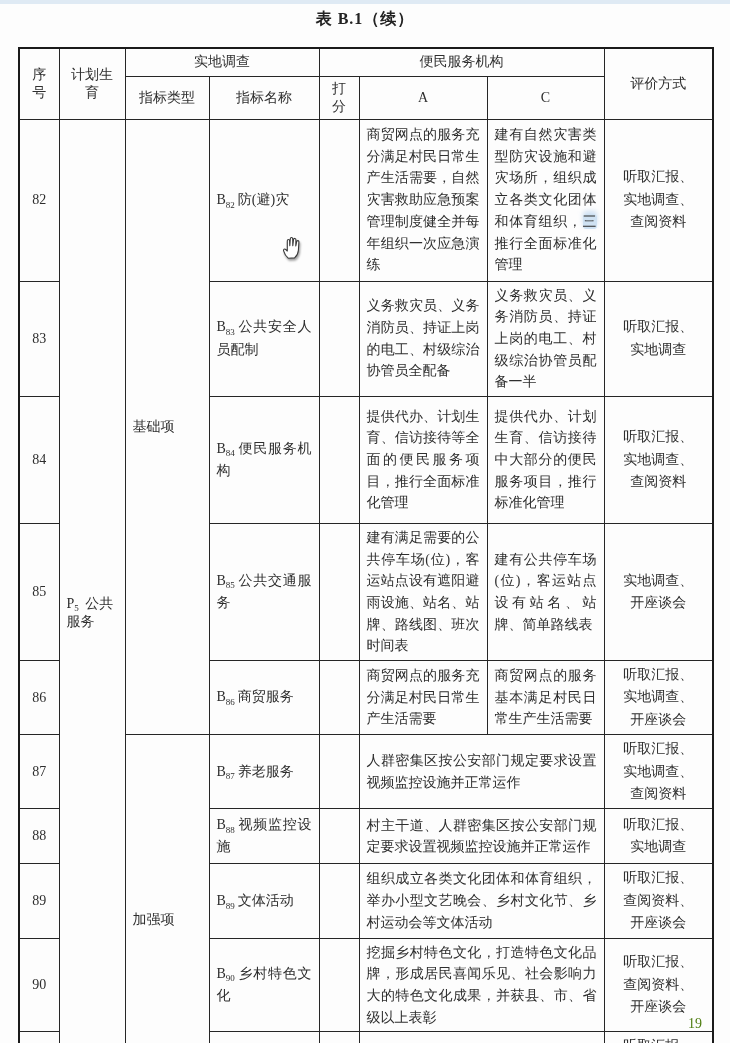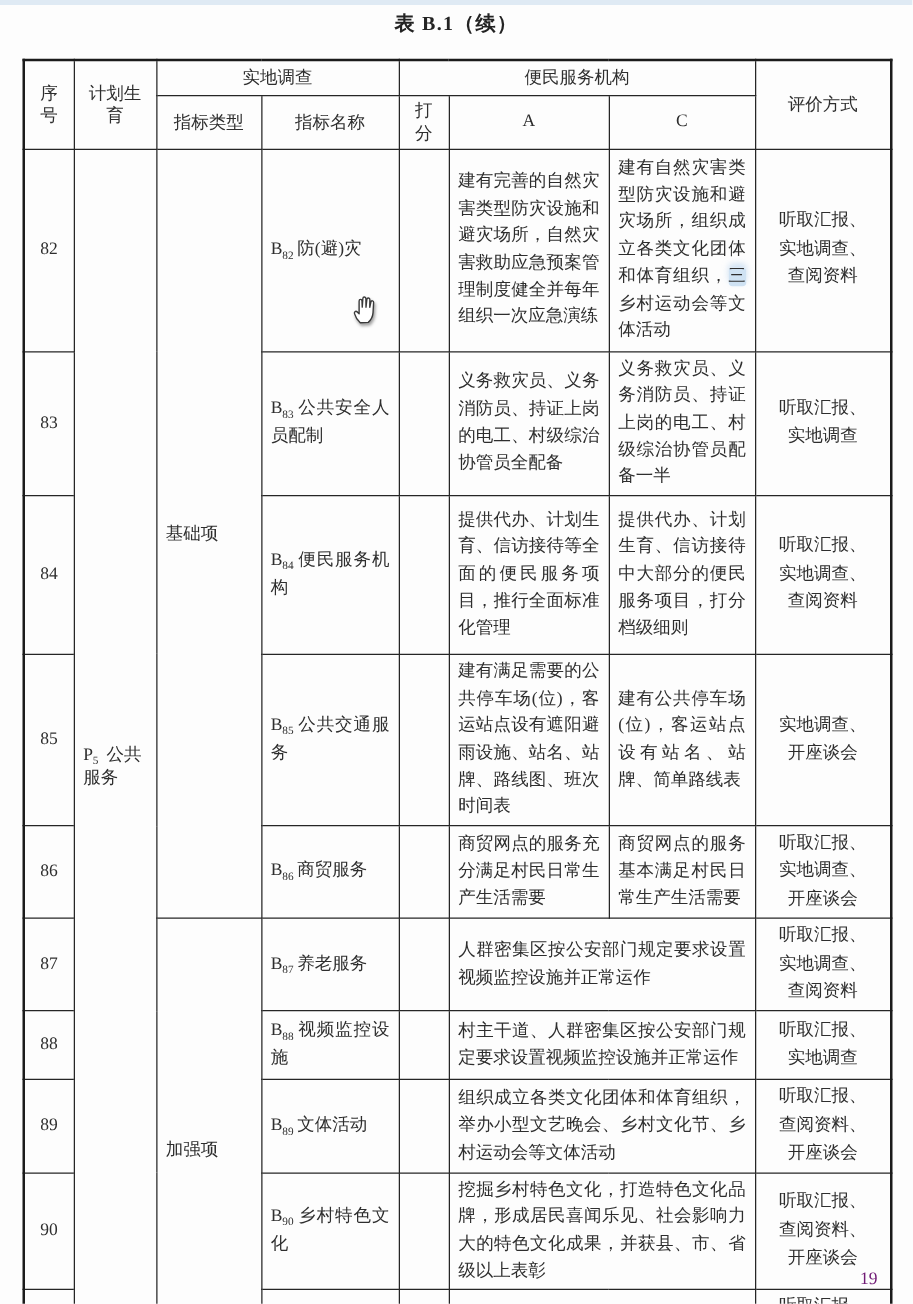--- a/index.html
+++ b/index.html
@@ -25,21 +25,21 @@
   }
   th{text-align:center;}
   .num-cell{text-align:center;font-size:13.5px;padding:0 2px;}
   .center-cell{padding:0 4px;}
   .name-cell{text-align:justify;text-justify:inter-character;line-height:1.6;padding:4px 8px;}
   .text-cell{text-align:justify;text-justify:inter-character;line-height:1.55;padding:5px 8px;}
   .eval-cell{text-align:center;white-space:pre-line;line-height:1.6;padding:2px 4px;margin-top:36px;}
   sub{font-size:9px;line-height:0;letter-spacing:0;}
   .code sub{margin-right:3px;}
   .hl{background:#cfe2f3;border-radius:3px;box-shadow:0 -3px 5px rgba(165,200,235,.55);}
-  .page-number{position:absolute;top:1016px;right:28px;font-size:14px;color:#701a75;}
+  .page-number{position:absolute;top:1016px;right:28px;font-size:14px;color:#4d7c0f;}
   .hand-cursor{position:absolute;left:280px;top:232px;width:24px;height:28px;
     filter:drop-shadow(1.5px 2px 1.2px rgba(0,0,0,.38));}
 </style>
 </head>
 <body>
 
 <div class="scan-tint"></div>
 
 <div class="doc-title">表 B.1（续）</div>
 
@@ -70,43 +70,43 @@
     <th>A</th>
     <th>C</th>
   </tr>
 
   <tr style="height:162px">
     <td class="num-cell">82</td>
     <td class="center-cell" rowspan="10"><span class="code"><span>P</span><sub>5</sub></span><span> 公共服务</span></td>
     <td class="center-cell" rowspan="5">基础项</td>
     <td class="name-cell"><span class="code"><span>B</span><sub>82</sub></span><span>防(避)灾</span></td>
     <td></td>
-    <td class="text-cell">建有完善的自然灾害类型防灾设施和避灾场所，自然灾害救助应急预案管理制度健全并每年组织一次应急演练</td>
-    <td class="text-cell"><span>建有自然灾害类型防灾设施和避灾场所，组织成立各类文化团体和体育组织，</span><span class="hl">三</span><span>乡村运动会等文体活动</span></td>
+    <td class="text-cell">商贸网点的服务充分满足村民日常生产生活需要，自然灾害救助应急预案管理制度健全并每年组织一次应急演练</td>
+    <td class="text-cell"><span>建有自然灾害类型防灾设施和避灾场所，组织成立各类文化团体和体育组织，</span><span class="hl">三</span><span>推行全面标准化管理</span></td>
     <td class="eval-cell">听取汇报、
 实地调查、
 查阅资料</td>
   </tr>
 
   <tr style="height:98px">
     <td class="num-cell">83</td>
     <td class="name-cell"><span class="code"><span>B</span><sub>83</sub></span><span>公共安全人员配制</span></td>
     <td></td>
     <td class="text-cell">义务救灾员、义务消防员、持证上岗的电工、村级综治协管员全配备</td>
     <td class="text-cell">义务救灾员、义务消防员、持证上岗的电工、村级综治协管员配备一半</td>
     <td class="eval-cell">听取汇报、
 实地调查</td>
   </tr>
 
   <tr style="height:127px">
     <td class="num-cell">84</td>
     <td class="name-cell"><span class="code"><span>B</span><sub>84</sub></span><span>便民服务机构</span></td>
     <td></td>
     <td class="text-cell">提供代办、计划生育、信访接待等全面的便民服务项目，推行全面标准化管理</td>
-    <td class="text-cell">提供代办、计划生育、信访接待中大部分的便民服务项目，打分档级细则</td>
+    <td class="text-cell">提供代办、计划生育、信访接待中大部分的便民服务项目，推行标准化管理</td>
     <td class="eval-cell">听取汇报、
 实地调查、
 查阅资料</td>
   </tr>
 
   <tr style="height:132px">
     <td class="num-cell">85</td>
     <td class="name-cell"><span class="code"><span>B</span><sub>85</sub></span><span>公共交通服务</span></td>
     <td></td>
     <td class="text-cell">建有满足需要的公共停车场(位)，客运站点设有遮阳避雨设施、站名、站牌、路线图、班次时间表</td>

